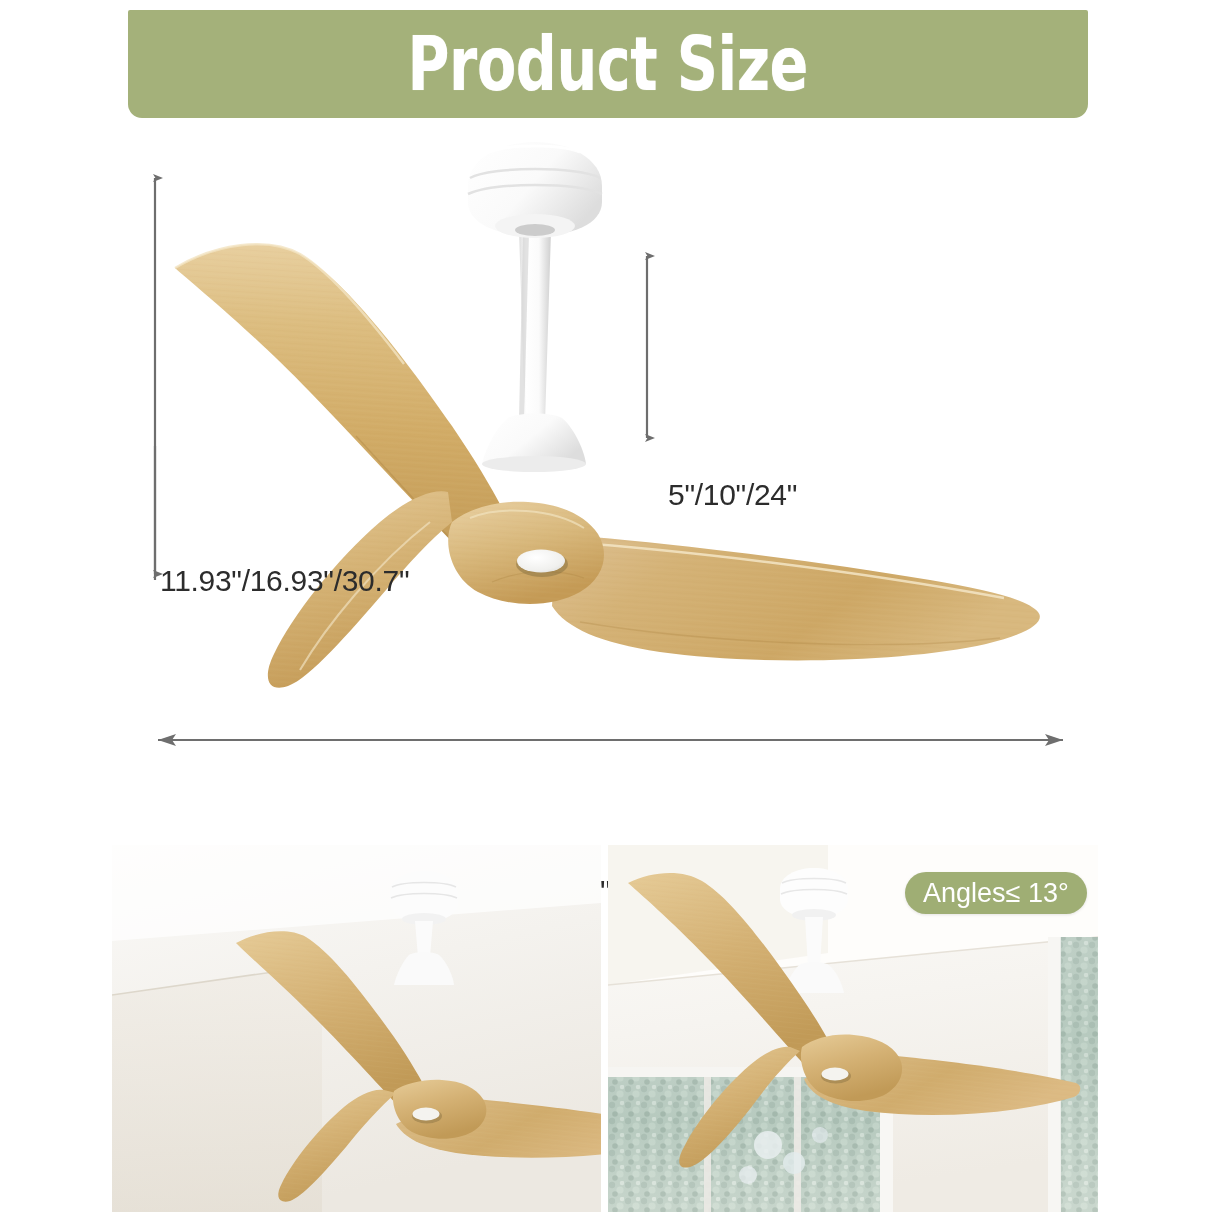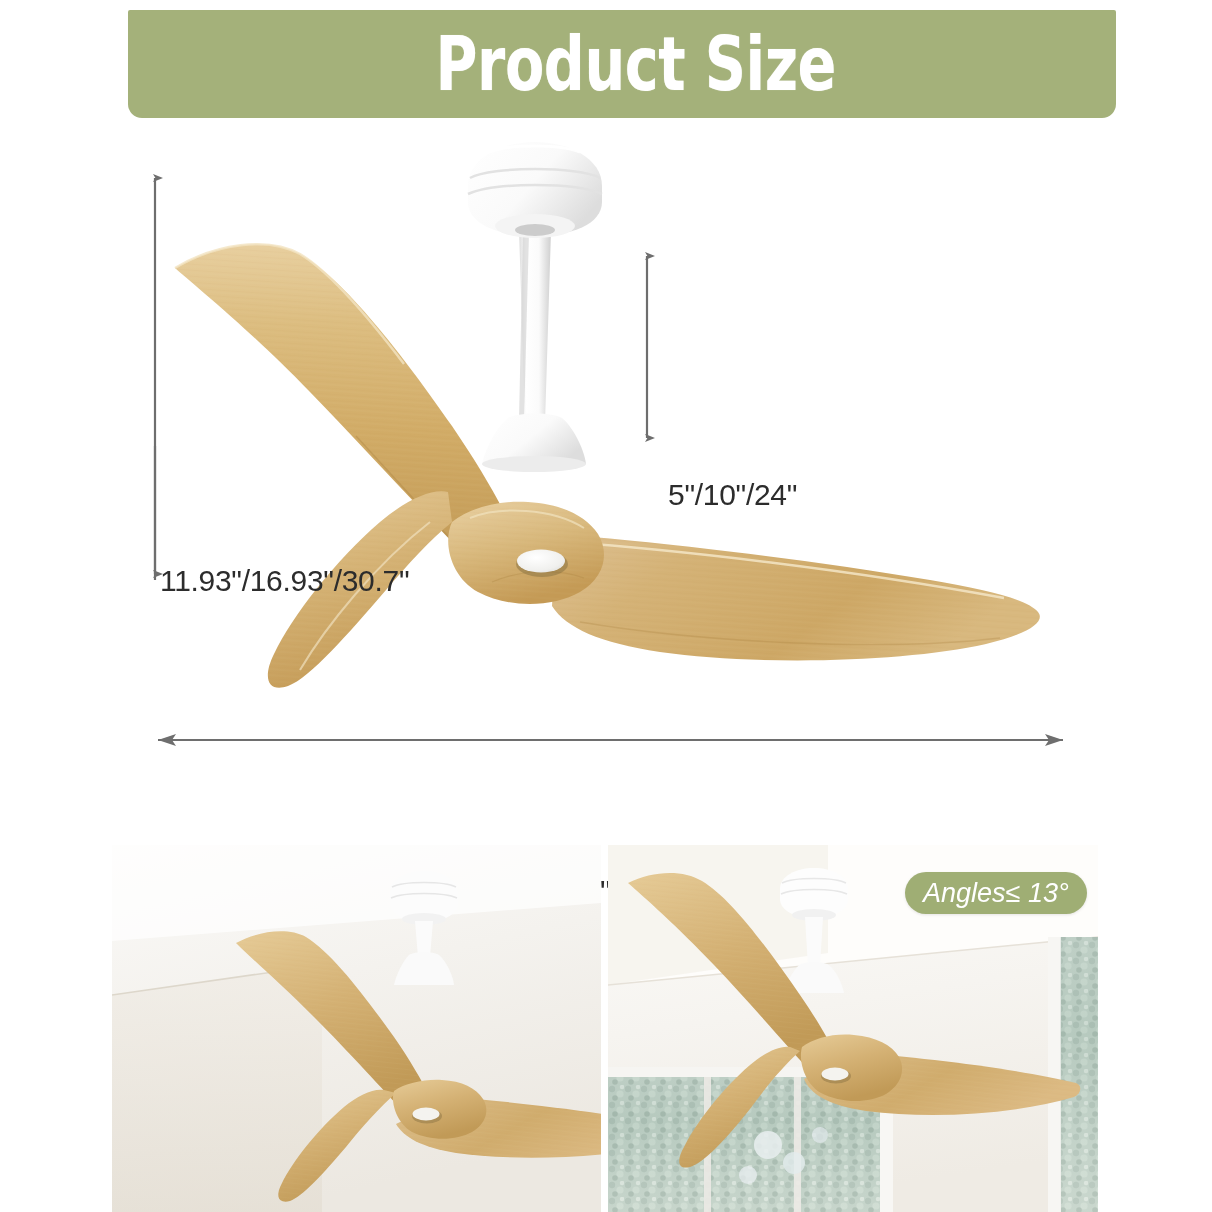--- a/index.html
+++ b/index.html
@@ -12,21 +12,21 @@
   }
   .page{position:absolute;inset:0;}
 
   
   .banner{
     position:absolute;
     left:128px; top:10px;
     width:960px; height:108px;
     background:#a4b17a;
     border-radius:2px 2px 14px 14px;
-    display:flex;align-items:center;justify-content:center;padding-left:28px;
+    display:flex;align-items:center;justify-content:center;
   }
   .banner-title{
     color:#ffffff;
     font-family:"DejaVu Sans Condensed","Liberation Sans",sans-serif;
     font-size:74px;
     font-weight:bold;
     letter-spacing:-0.5px;
     transform:scaleX(0.86);
     line-height:1;
     text-shadow:0 0 1px rgba(255,255,255,0.5);
@@ -72,21 +72,20 @@
     border-radius:21px;
     display:flex;align-items:center;
     box-shadow:0 1px 3px rgba(0,0,0,0.10);
   }
   .angle-badge span{
     color:#ffffff;
     font-size:27px;
     font-family:"Liberation Sans",sans-serif;
     letter-spacing:0px;
     white-space:nowrap;
-    font-style:italic;
   }
 </style>
 </head>
 <body>
 
 <div class="page">
 
   <div class="banner">
     <div class="banner-title">Product Size</div>
   </div>

